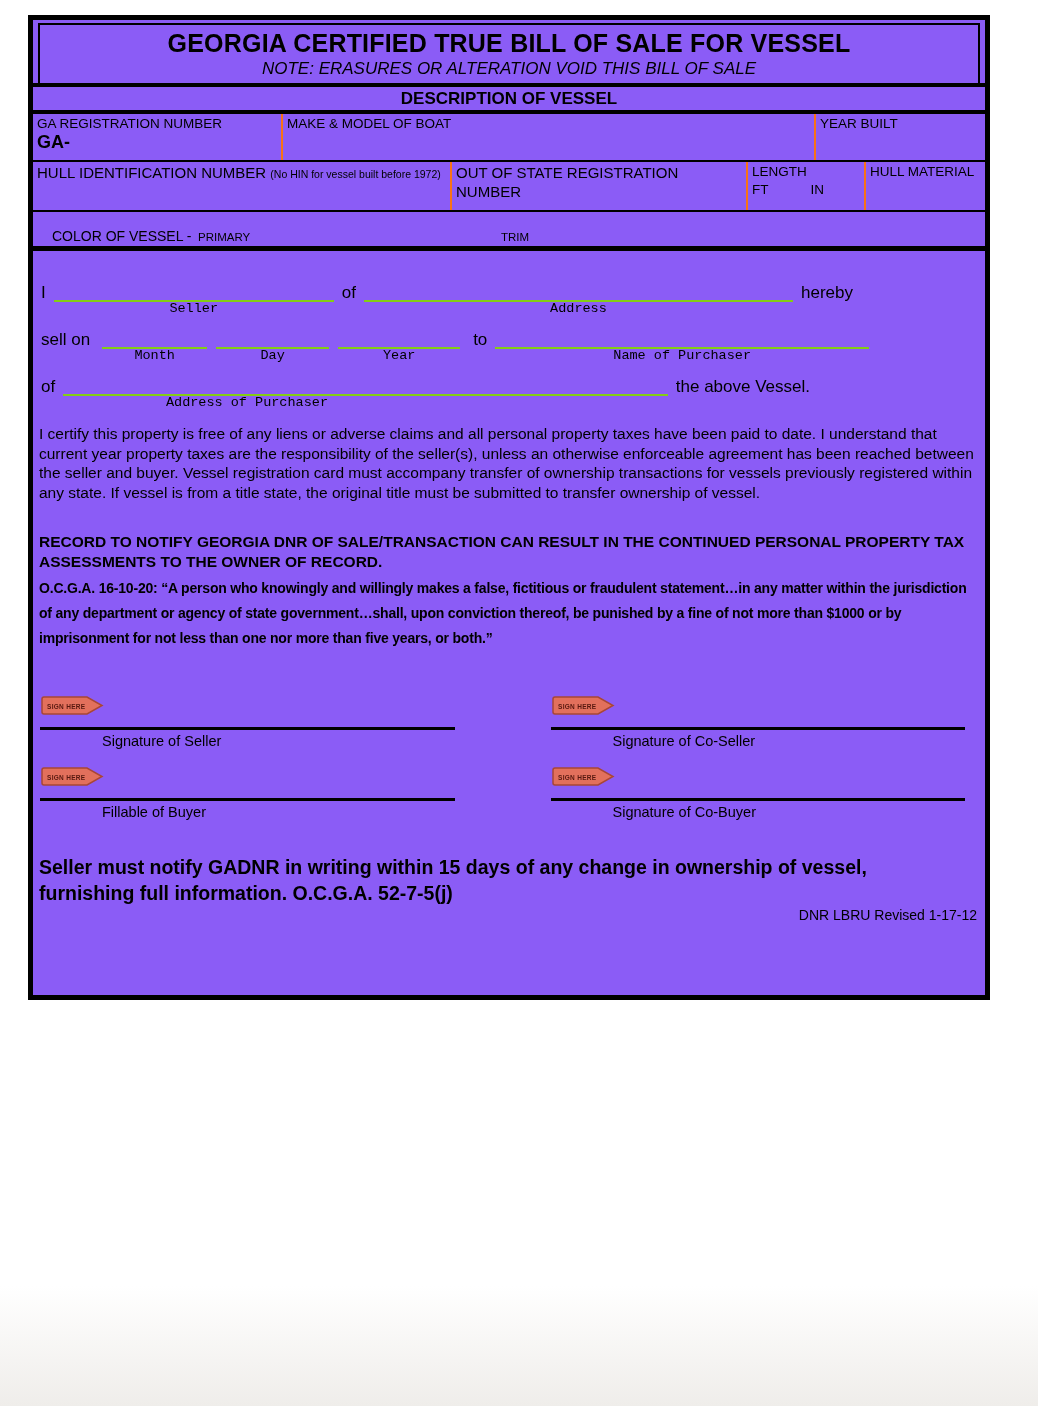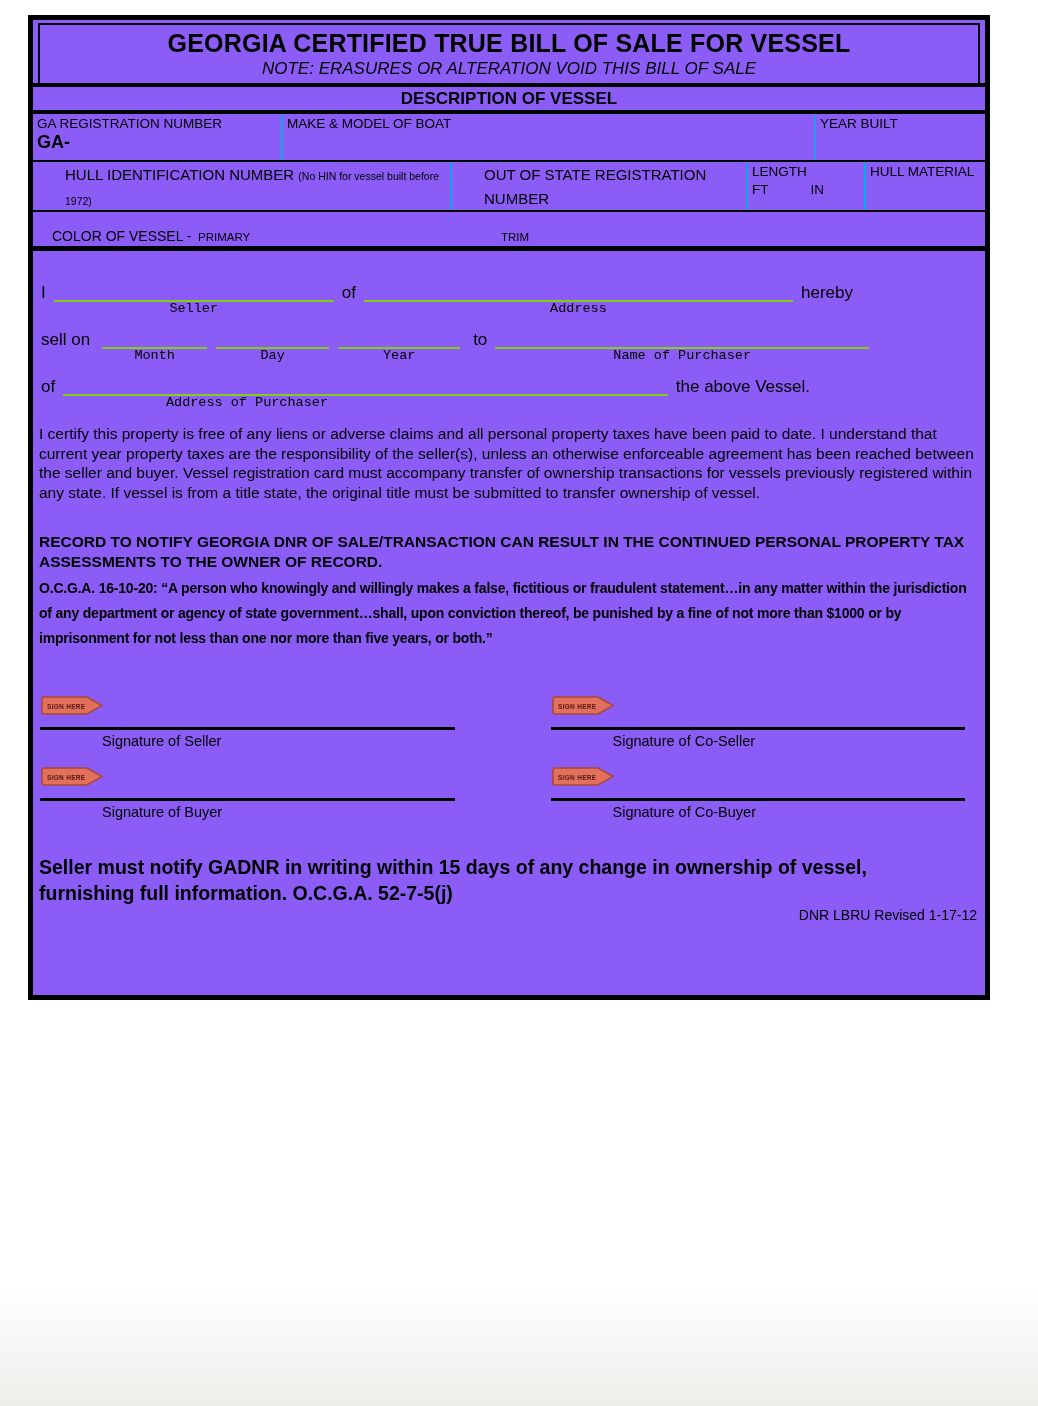--- a/index.html
+++ b/index.html
@@ -15,24 +15,24 @@
   .title{font-size:25px;font-weight:bold;letter-spacing:0.2px;line-height:30px;}
   .note{font-size:17px;font-style:italic;line-height:21px;}
   .rule{height:4px;background:#000;}
   .desc-band{text-align:center;font-weight:bold;font-size:17px;padding:2px 0 1px 0;
         border-bottom:4px solid #000;}
   
   .t-row{display:grid;border-bottom:2px solid #000;box-sizing:border-box;}
   .row1{grid-template-columns:250px 533px 1fr;height:48px;}
   .row2{grid-template-columns:419px 296px 118px 1fr;height:50px;}
   .row3{display:block;position:relative;height:34px;border-bottom:5px solid #000;}
-  .cell{border-right:2px solid #0ea5e9;padding:1px 4px;box-sizing:border-box;overflow:hidden;}
+  .cell{border-right:2px solid #f97316;padding:1px 4px;box-sizing:border-box;overflow:hidden;}
   .cell:last-child{border-right:none;}
   .cell-label{font-size:13.5px;display:block;line-height:17px;}
-  .cell-label.big{font-size:15px;line-height:24px;margin-left:28px;}
+  .cell-label.big{font-size:15px;line-height:19px;}
   .cell-value{font-size:18px;font-weight:bold;display:block;line-height:20px;}
   .hull-note{font-size:10.5px;}
   .ftin{display:flex;font-size:13.5px;margin-top:2px;}
   .ftin .in{margin-left:42px;}
   .color-row-inner{position:absolute;left:0;right:0;bottom:2px;height:18px;}
   .color-label{position:absolute;left:19px;bottom:0;font-size:14px;}
   .color-primary{position:absolute;left:165px;bottom:1px;font-size:11.5px;}
   .color-trim{position:absolute;left:468px;bottom:1px;font-size:11.5px;}
   
   .fill-row{display:flex;align-items:flex-end;height:21px;margin-left:8px;font-size:17px;}
@@ -179,21 +179,21 @@
         <div class="sig-line"></div>
         <div class="sig-label">Signature of Co-Seller</div>
       </div>
 
       <div class="sig-block">
         <svg class="sign-tag" width="64" height="21" viewBox="0 0 64 21">
           <path d="M4 2 L47 2 L62 10.5 L47 19 L4 19 Q2 19 2 17 L2 4 Q2 2 4 2 Z" fill="#e2705c"></path>
           <text x="7" y="13.5">SIGN HERE</text>
         </svg>
         <div class="sig-line"></div>
-        <div class="sig-label">Signature of Buyer</div>
+        <div class="sig-label">Fillable of Buyer</div>
       </div>
 
       <div class="sig-block">
         <svg class="sign-tag" width="64" height="21" viewBox="0 0 64 21">
           <path d="M4 2 L47 2 L62 10.5 L47 19 L4 19 Q2 19 2 17 L2 4 Q2 2 4 2 Z" fill="#e2705c"></path>
           <text x="7" y="13.5">SIGN HERE</text>
         </svg>
         <div class="sig-line"></div>
         <div class="sig-label">Signature of Co-Buyer</div>
       </div>

